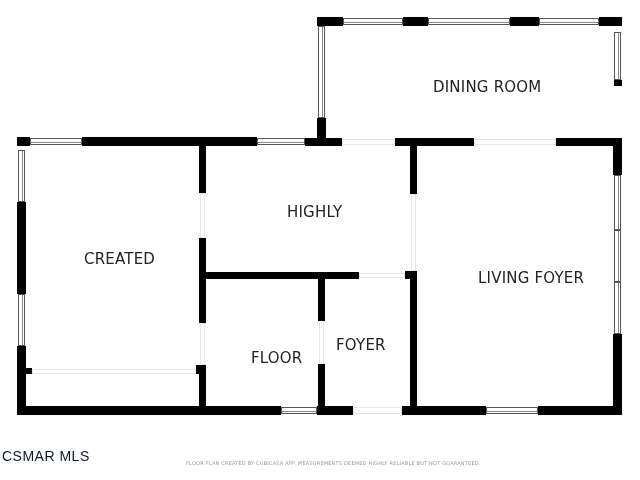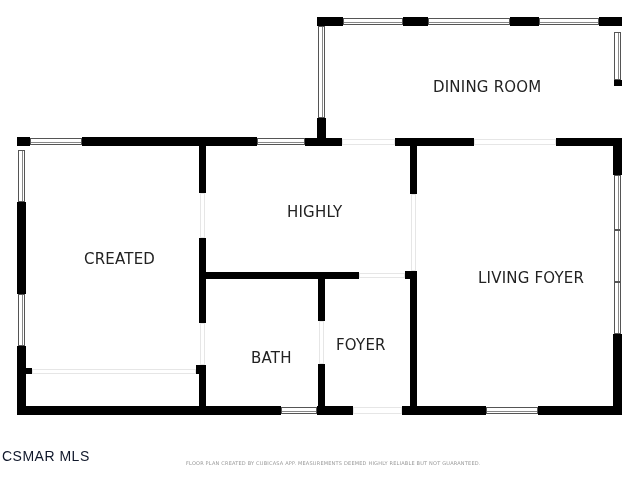--- a/index.html
+++ b/index.html
@@ -80,18 +80,18 @@
   <div class="w" style="left:613px;top:138px;width:9px;height:37px;"></div>
   <div class="win winv" style="left:614px;top:175px;width:7px;height:55px;"></div>
   <div class="win winv" style="left:614px;top:230px;width:7px;height:52px;"></div>
   <div class="win winv" style="left:614px;top:282px;width:7px;height:52px;"></div>
   <div class="w" style="left:613px;top:334px;width:9px;height:81px;"></div>
 
   <div class="label" style="left:433px;top:78px;">DINING ROOM</div>
   <div class="label" style="left:287px;top:203px;">HIGHLY</div>
   <div class="label" style="left:84px;top:250px;">CREATED</div>
   <div class="label" style="left:478px;top:269px;">LIVING FOYER</div>
-  <div class="label" style="left:251px;top:349px;">BATH</div>
+  <div class="label" style="left:251px;top:349px;">FLOOR</div>
   <div class="label" style="left:336px;top:336px;">FOYER</div>
 </div>
 
 <div class="wm">CSMAR MLS</div>
 <div class="footer">FLOOR PLAN CREATED BY CUBICASA APP. MEASUREMENTS DEEMED HIGHLY RELIABLE BUT NOT GUARANTEED.</div>
 
 </body></html>

